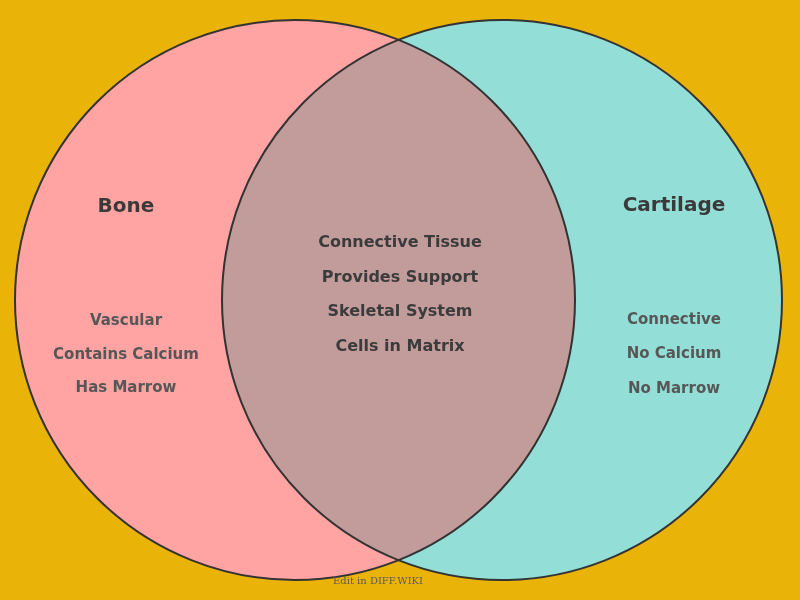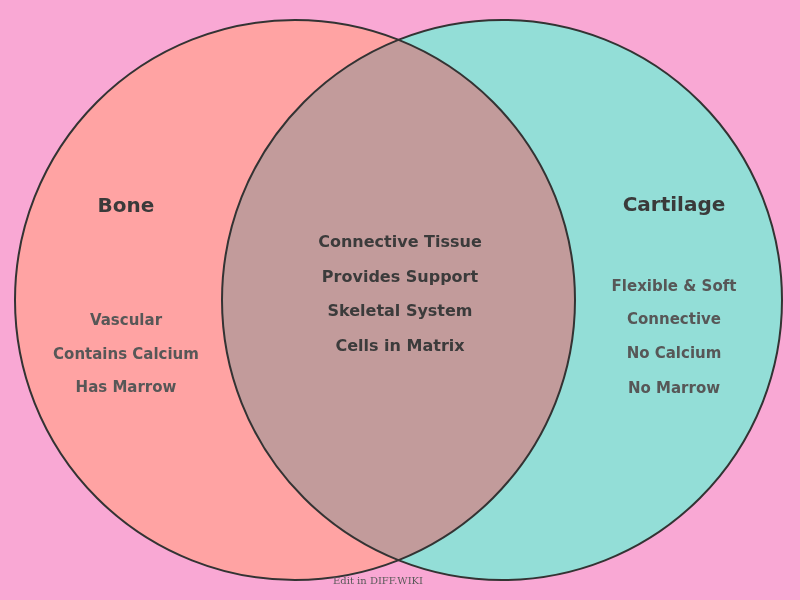--- a/index.html
+++ b/index.html
@@ -5,21 +5,21 @@
   html, body {
     margin: 0;
     padding: 0;
     background: #ffffff;
     font-family: "DejaVu Sans", "Liberation Sans", sans-serif;
   }
   .stage {
     position: relative;
     width: 800px;
     height: 600px;
-    background: #f9a8d4;
+    background: #eab308;
     overflow: hidden;
   }
   .stage svg {
     position: absolute;
     left: 0;
     top: 0;
   }
   .label {
     position: absolute;
     transform: translate(-50%, -50%);
@@ -78,20 +78,19 @@
   <div class="label side-item" style="left:126px; top:320px">Vascular</div>
   <div class="label side-item" style="left:126px; top:354px">Contains Calcium</div>
   <div class="label side-item" style="left:126px; top:387px">Has Marrow</div>
 
   <div class="label center-item" style="left:400px; top:276px">Provides Support</div>
   <div class="label center-item" style="left:400px; top:241px">Connective Tissue</div>
   <div class="label center-item" style="left:400px; top:345px">Cells in Matrix</div>
   <div class="label center-item" style="left:400px; top:310px">Skeletal System</div>
 
   <div class="label circle-title" style="left:674px; top:204px">Cartilage</div>
-  <div class="label side-item" style="left:674px; top:286px">Flexible &amp; Soft</div>
   <div class="label side-item" style="left:674px; top:319px">Connective</div>
   <div class="label side-item" style="left:674px; top:353px">No Calcium</div>
   <div class="label side-item" style="left:674px; top:388px">No Marrow</div>
 
   <div class="footer-credit">Edit in DIFF.WIKI</div>
 
 </div>
 
 </body></html>

